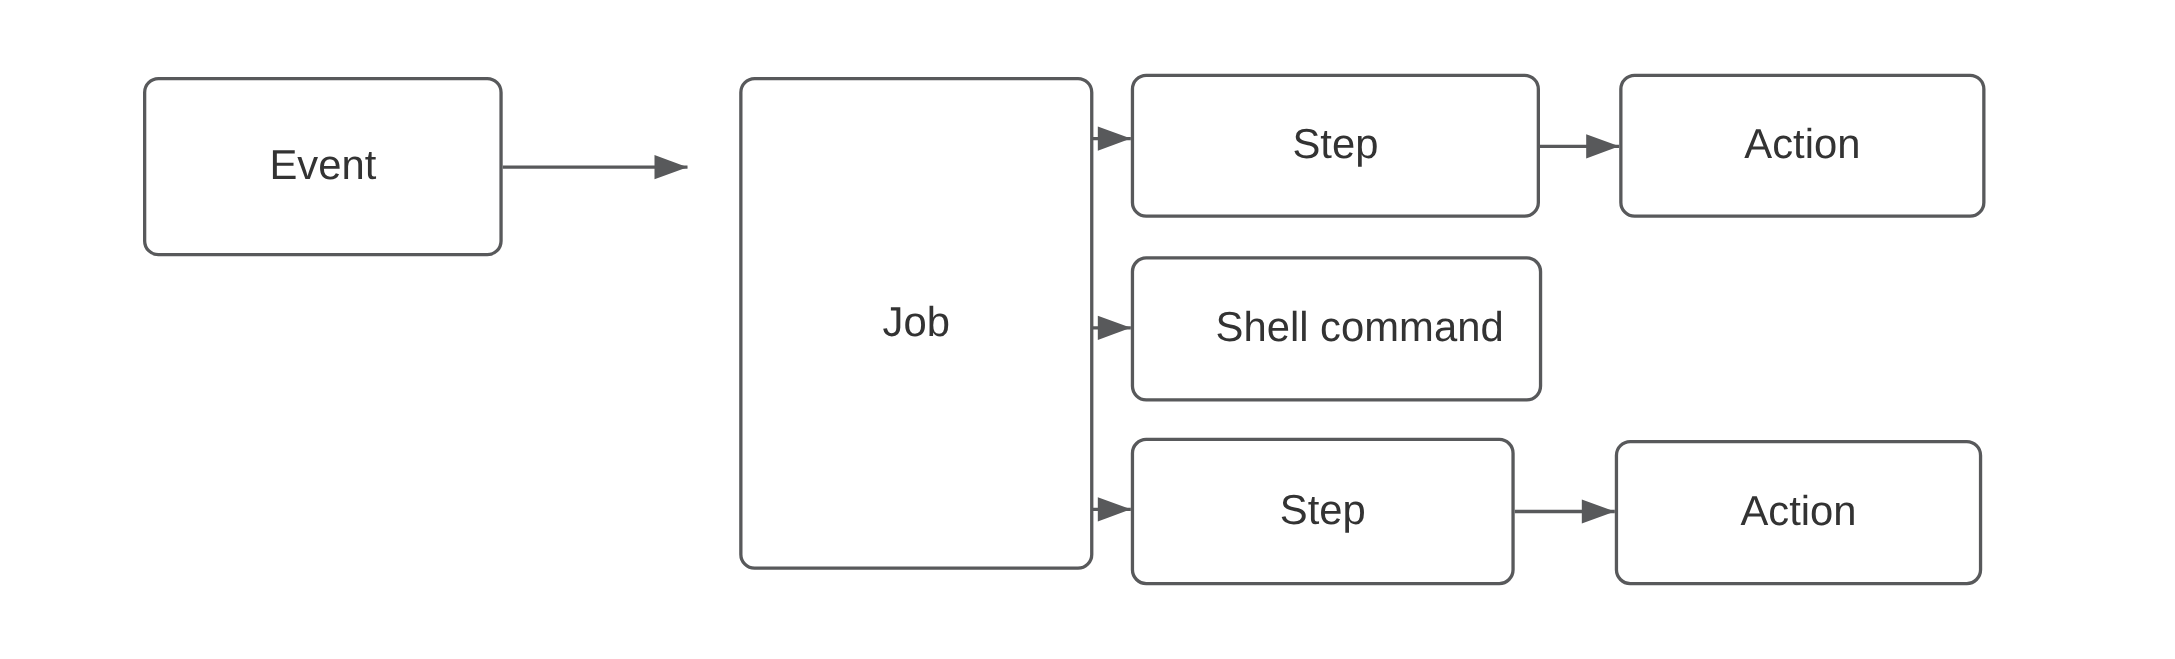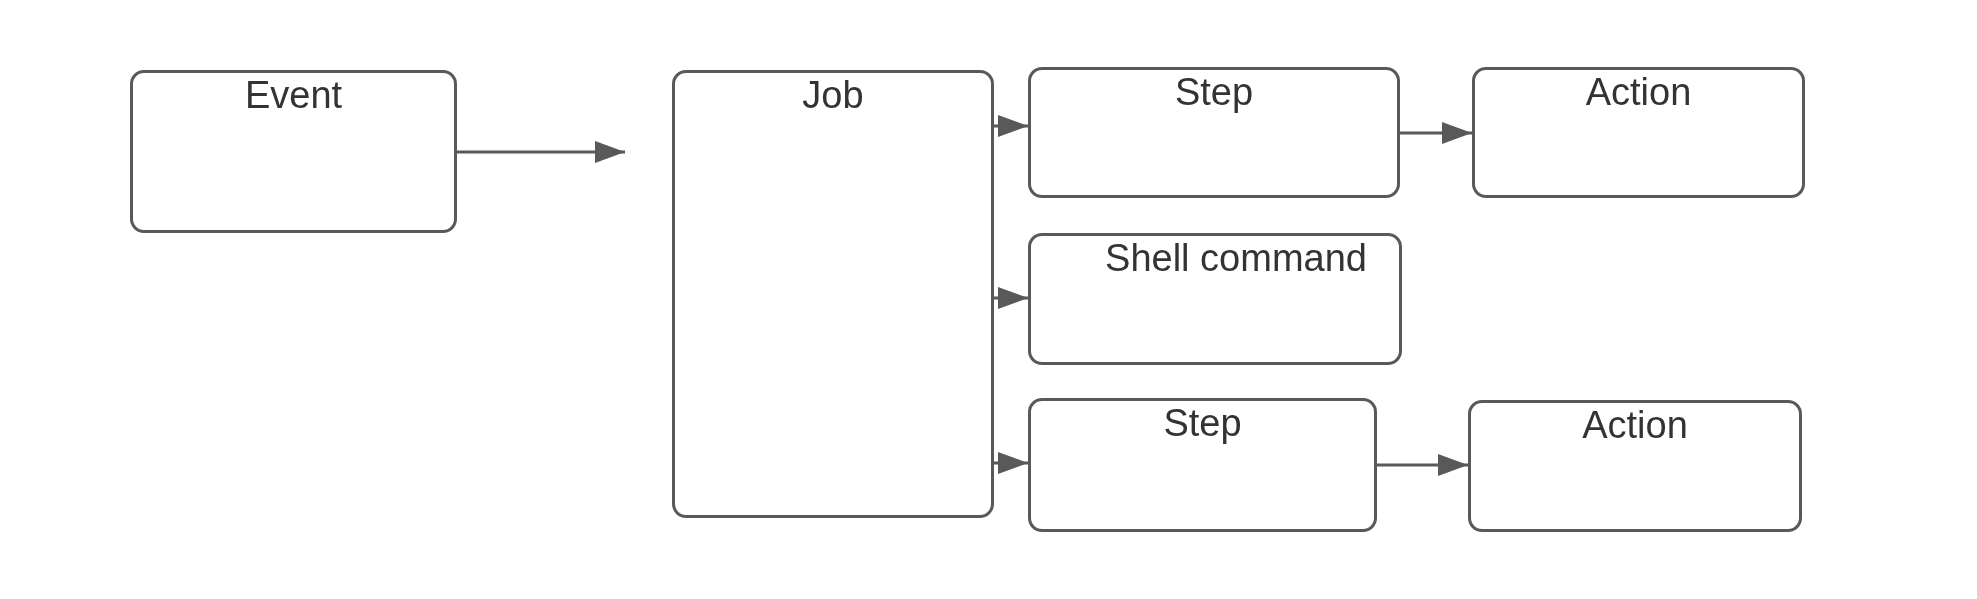--- a/index.html
+++ b/index.html
@@ -19,21 +19,21 @@
     position: absolute;
     left: 0;
     top: 0;
     width: 1977px;
     height: 599px;
   }
   .node {
     position: absolute;
     box-sizing: border-box;
     display: flex;
-    align-items: flex-start;
+    align-items: center;
     justify-content: center;
     background: #ffffff;
     border: 3px solid #58595b;
     border-radius: 14px;
     color: #333333;
     font-size: 38px;
     line-height: 1.2;
     text-align: center;
     white-space: nowrap;
   }

